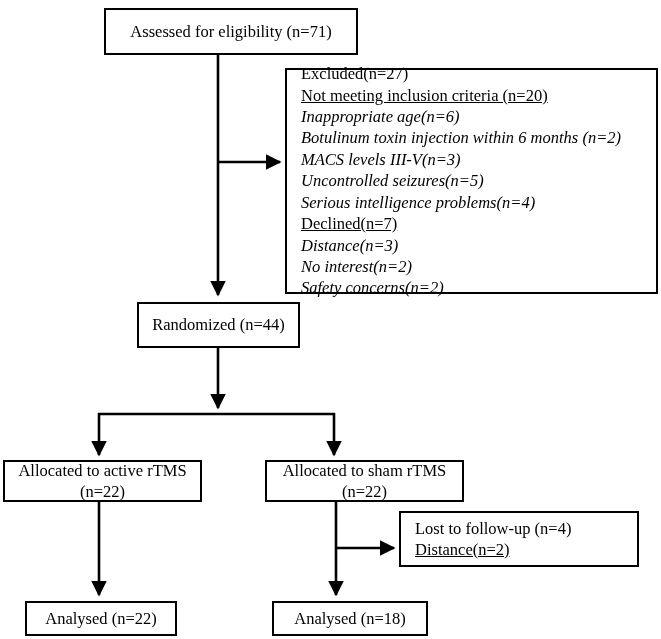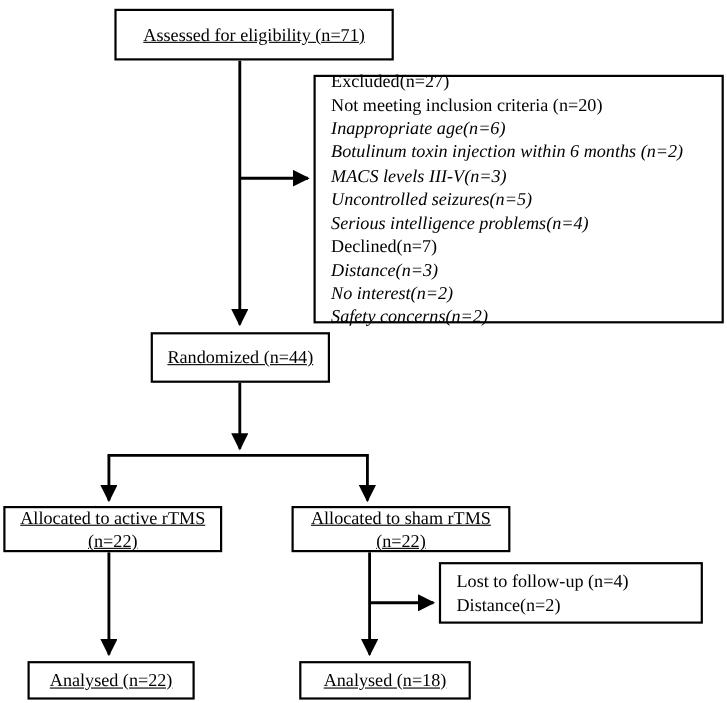--- a/index.html
+++ b/index.html
@@ -21,33 +21,32 @@
     box-sizing: border-box;
     border: 2px solid #000000;
     background: #ffffff;
     display: flex;
     flex-direction: column;
     justify-content: center;
   }
   .box.center {
     align-items: center;
     text-align: center;
-    text-decoration: underline;
   }
   .box.left {
     align-items: flex-start;
     text-align: left;
   }
   .line {
     font-size: 16.5px;
     line-height: 1.30;
     white-space: nowrap;
   }
   .indent0 { padding-left: 0px; }
-  .indent1 { padding-left: 22px; }
+  .indent1 { padding-left: 22px; text-decoration: underline; }
   .indent2 { padding-left: 44px; font-style: italic; }
   .pad-left { padding-left: 8px; }
   svg.arrows {
     position: absolute;
     left: 0;
     top: 0;
     width: 661px;
     height: 639px;
     pointer-events: none;
   }

